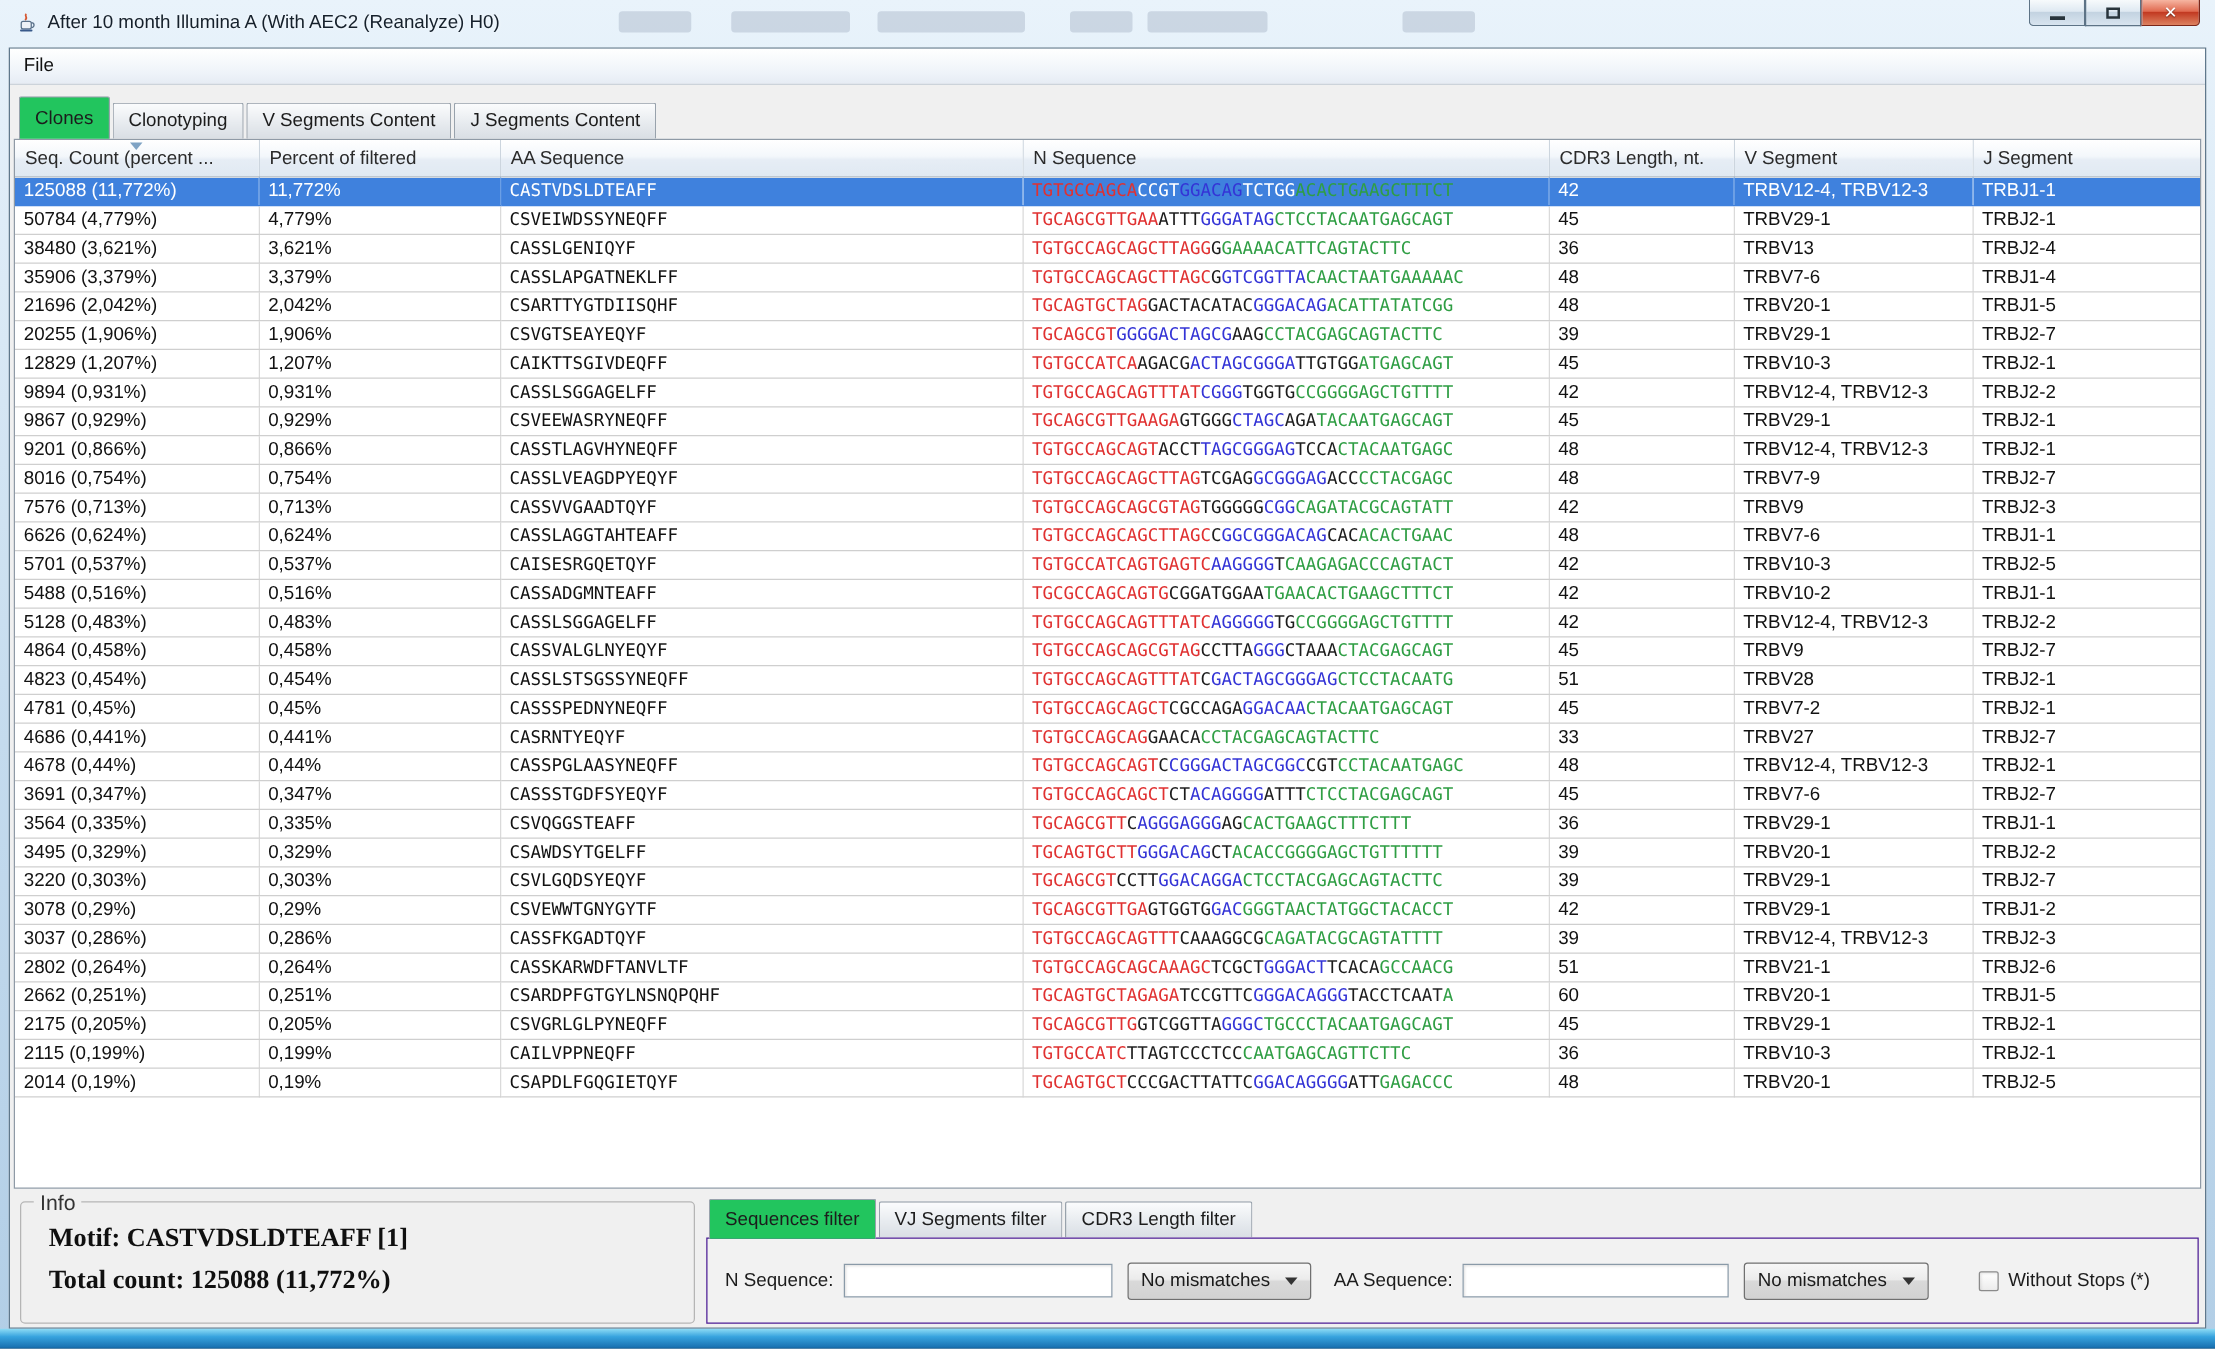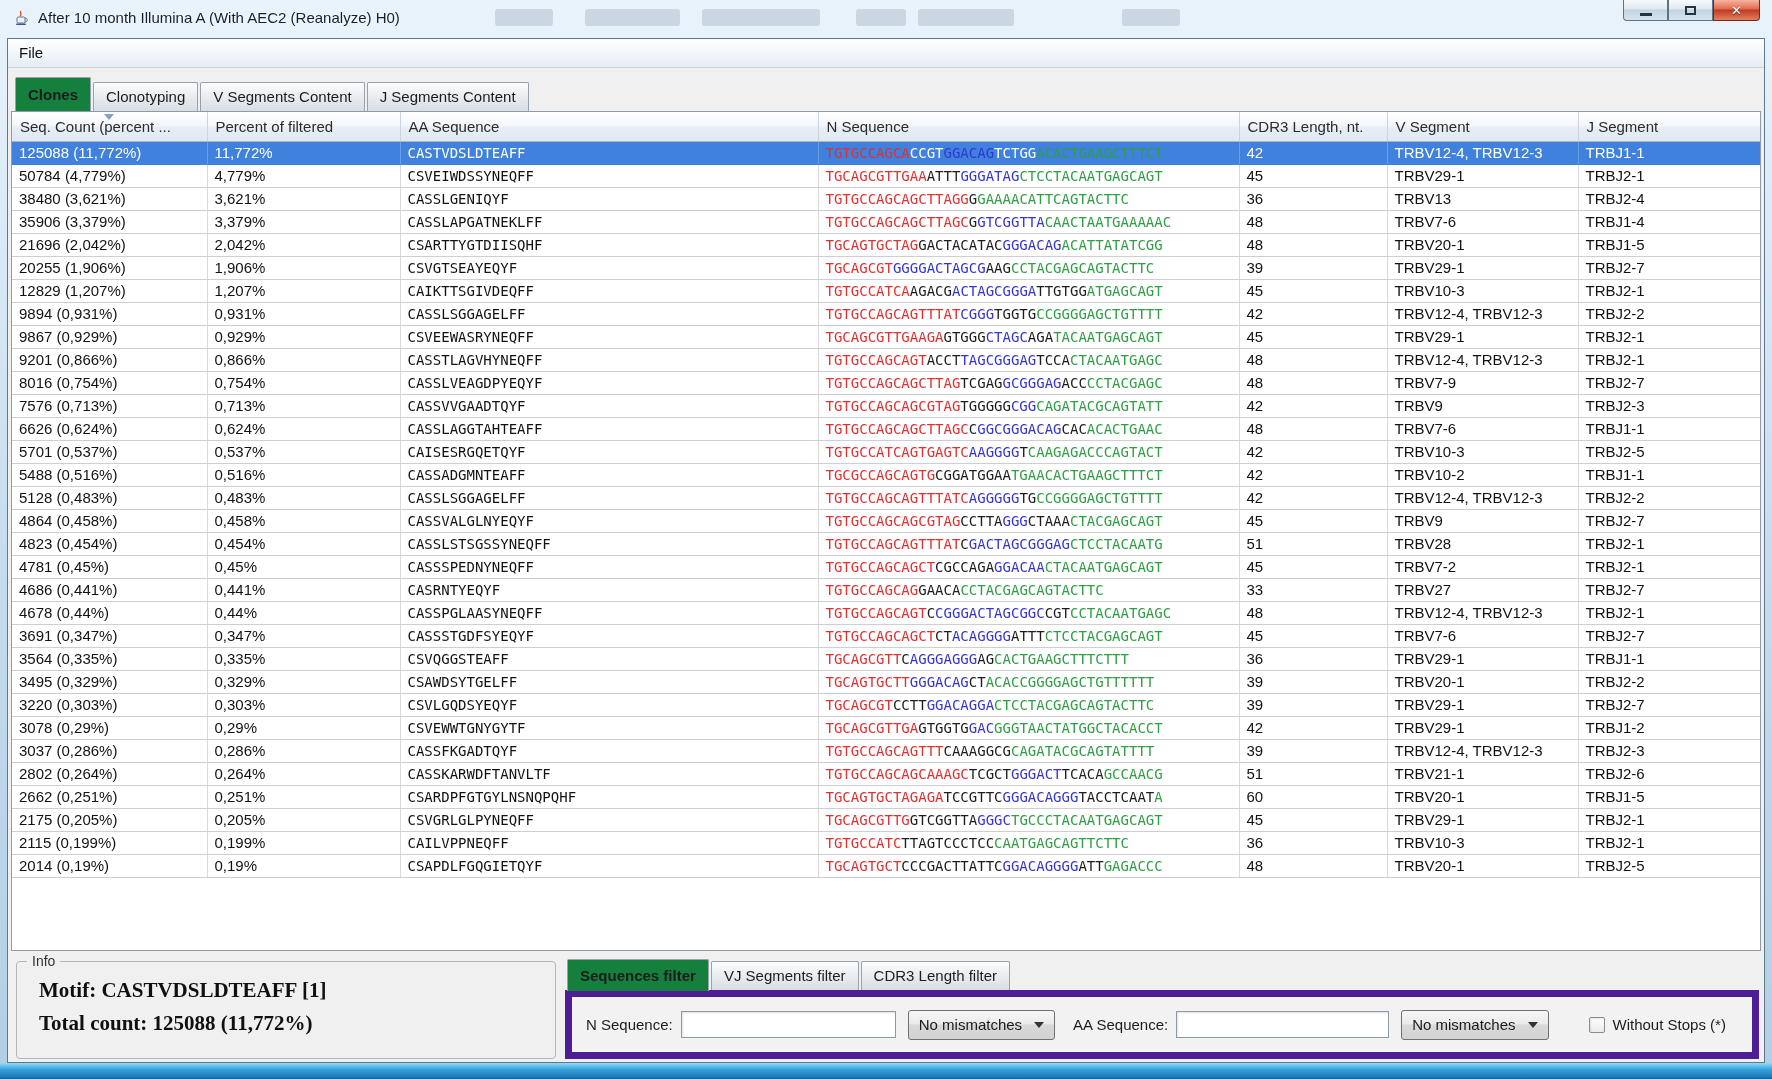--- a/index.html
+++ b/index.html
@@ -34,21 +34,21 @@
   .menubar { position:absolute; top:0; left:0; right:0; height:29px;
              background:linear-gradient(#ffffff,#eef3f9 70%,#e6ecf4);
              border-bottom:1px solid #ccd3da; }
   .menu-item { display:inline-block; padding:0 11px; line-height:28px; font-size:15px; color:#111; }
 
   .tabstrip { position:absolute; top:29px; left:0; right:0; height:43px;
               display:flex; align-items:flex-end; padding-left:7px; }
   .tab { padding:5px 12px 6px; border:1px solid #98a2ac; border-bottom:none;
          background:linear-gradient(#fbfcfd,#e7ebef 55%,#d9dee4); margin-right:2px;
          border-radius:2px 2px 0 0; font-size:15px; color:#1c1c1c; }
-  .tab.active { background:#15803d; padding-top:8px; padding-bottom:8px; position:relative; z-index:3;font-weight:bold; }
+  .tab.active { background:#22c55e; padding-top:8px; padding-bottom:8px; position:relative; z-index:3; }
 
   .tablepane { position:absolute; top:72px; left:3px; right:3px; height:840px;
                border:1px solid #8f9aa6; background:#fff; overflow:hidden; z-index:2; }
   table { border-collapse:collapse; table-layout:fixed; width:1752px; }
   th { height:29px; background:linear-gradient(#ffffff,#f3f7fb 45%,#e6edf5 55%,#e0e9f2);
        border-right:1px solid #ccd5de; border-bottom:1px solid #a9b5c1;
        font-weight:normal; text-align:left; padding:0 8px; font-size:15px; color:#2b2b2b;
        position:relative; white-space:nowrap; overflow:hidden; }
   .sort-arrow { position:absolute; top:2px; left:50%; margin-left:-5px; width:0; height:0;
        border-left:5px solid transparent; border-right:5px solid transparent;
@@ -59,31 +59,31 @@
   .mono { font-family:"DejaVu Sans Mono","Liberation Mono",monospace; font-size:14px; }
   .seg-r { color:#e03131; } .seg-k { color:#1c1c1c; }
   .seg-b { color:#3434d6; } .seg-g { color:#2f9e44; } .seg-w { color:#ffffff; }
   tr.selected { background:#3f81dd; }
   tr.selected td { color:#fff; border-bottom-color:#3f81dd; border-right-color:#6b9fe5; }
 
   
   .groupbox { position:absolute; left:8px; top:922px; width:540px; height:98px;
               border:1px solid #b5b5b5; border-radius:4px; }
   .groupbox-label { position:absolute; top:-9px; left:10px; background:#f0f0f0;
-              padding:0 5px; font-size:14px; color:#333; }
+              padding:0 5px; font-size:17px; color:#333; }
   .info-line { font-family:Liberation Serif, serif;
                font-weight:bold; font-size:21px; color:#101010; padding-left:22px; }
   .info-line.first { margin-top:16px; margin-bottom:8px; }
 
   .filterpane { position:absolute; left:557px; top:919px; width:1194px; height:101px; }
   .filter-tabs { display:flex; align-items:flex-end; height:32px; padding-left:2px; }
   .filter-tabs .tab { font-size:15px; }
   .filter-tabs .tab.active { padding-top:7px; padding-bottom:7px; margin-bottom:-1px; }
   .filter-content { position:absolute; top:32px; left:0; right:0; bottom:0;
-              border:7px solid #4c1d95; background:#f2f2f2;
+              border:1px solid #4c1d95; background:#f2f2f2;
               display:flex; align-items:center; padding-left:14px; }
   .f-label { font-size:15px; color:#1c1c1c; }
   .f-input { height:27px; border:1px solid #8a9aa8; background:#fff; margin:0 12px 0 8px;
              box-shadow:inset 1px 1px 2px rgba(0,0,0,.12); font-size:14px; padding:0 4px; }
   .f-input.n { width:215px; } .f-input.aa { width:213px; }
   .combo { height:30px; min-width:144px; border:1px solid #707070; border-radius:3px;
            background:linear-gradient(#f7f7f7,#ebebeb 45%,#d9d9d9 50%,#d2d2d2);
            display:flex; align-items:center; padding:0 10px; font-size:15px; color:#1a1a1a; }
   .combo .arrow { width:0; height:0; border-left:5px solid transparent;
            border-right:5px solid transparent; border-top:6px solid #333; margin-left:12px; }

